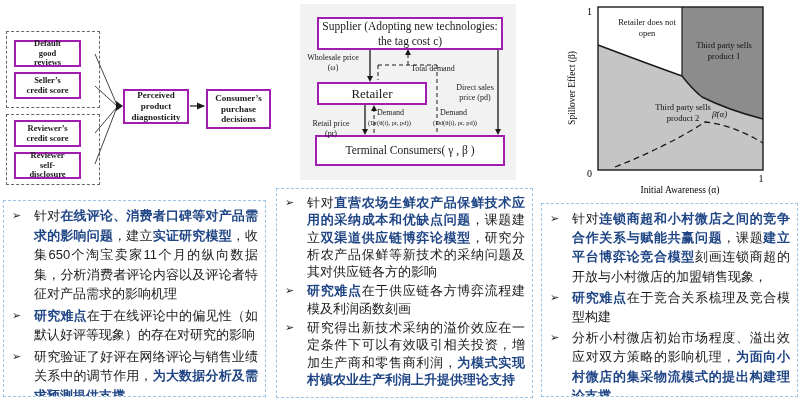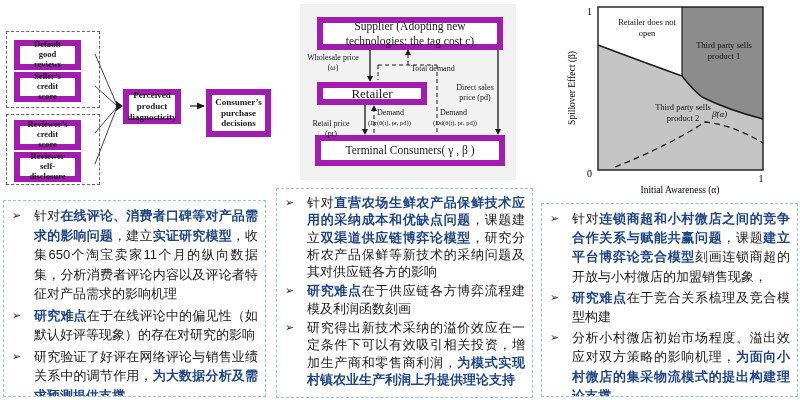--- a/index.html
+++ b/index.html
@@ -14,21 +14,21 @@
   .tbox li { position:relative; padding-left:25px; margin-bottom:2px; text-align:justify; }
   .tbox li .marker { position:absolute; left:3px; top:0; font-size:11px; color:#1a1a1a; }
   .btxt .em { color:#1F4585; font-weight:bold; }
   #tbox-left   { left:3px;   top:200px; width:263px; height:197px; font-size:13px; }
   #tbox-left ul   { line-height:19.5px; }
   #tbox-middle { left:276px; top:188px; width:257px; height:210px; font-size:13px; }
   #tbox-middle ul { line-height:17.3px; }
   #tbox-right  { left:541px; top:203px; width:257px; height:194px; font-size:13px; }
   #tbox-right ul  { line-height:19.2px; }
   
-  .dbox { position:absolute; border:6px solid #a21caf; background:#fff;
+  .dbox { position:absolute; border:2px solid #a21caf; background:#fff;
           display:flex; align-items:center; justify-content:center; text-align:center;
           font-family:"Liberation Serif", serif; font-weight:bold; color:#1a1a1a; }
   .dgroup { position:absolute; border:1px dashed #666; background:transparent; }
   .overlay-svg { position:absolute; left:0; top:0; }
   
   .factor { left:14px; width:67px; height:27px; font-size:8.5px; line-height:1.15; padding:9px; }
   
   #sc-panel { position:absolute; left:300px; top:4px; width:216px; height:176px; background:#F2F2F2; }
   #sc-panel .dbox { font-weight:normal; }
   .elabel { position:absolute; font-family:"Liberation Serif", serif; font-size:8px;
@@ -47,21 +47,21 @@
 
   <div>
     <div class="dgroup" style="left:6px; top:31px; width:94px; height:77px;"></div>
     <div class="dgroup" style="left:6px; top:114px; width:94px; height:71px;"></div>
 
     <div class="dbox factor" style="top:40px;">Default good reviews</div>
     <div class="dbox factor" style="top:72px;">Seller’s credit score</div>
     <div class="dbox factor" style="top:120px;">Reviewer’s credit score</div>
     <div class="dbox factor" style="top:152px;">Reviewer self-disclosure</div>
 
-    <div class="dbox" style="left:123px; top:89px; width:58px; height:35px; font-size:9px; line-height:1.2; padding:1px;">Perceived product diagnosticity</div>
+    <div class="dbox" style="left:123px; top:89px; width:66px; height:35px; font-size:9px; line-height:1.2; padding:1px;">Perceived product diagnosticity</div>
     <div class="dbox" style="left:206px; top:89px; width:65px; height:34px; font-size:9px; line-height:1.2; padding:18px;">Consumer’s purchase decisions</div>
 
     <svg class="overlay-svg" width="280" height="200">
       <defs>
         <marker id="arrR" markerWidth="7" markerHeight="7" refX="6" refY="3.5" orient="auto">
           <polygon points="0,0.6 7,3.5 0,6.4" fill="#1a1a1a"></polygon>
         </marker>
       </defs>
       <line x1="95" y1="54" x2="117" y2="105" stroke="#444" stroke-width="1"></line>
       <line x1="95" y1="86" x2="117" y2="106" stroke="#444" stroke-width="1"></line>

